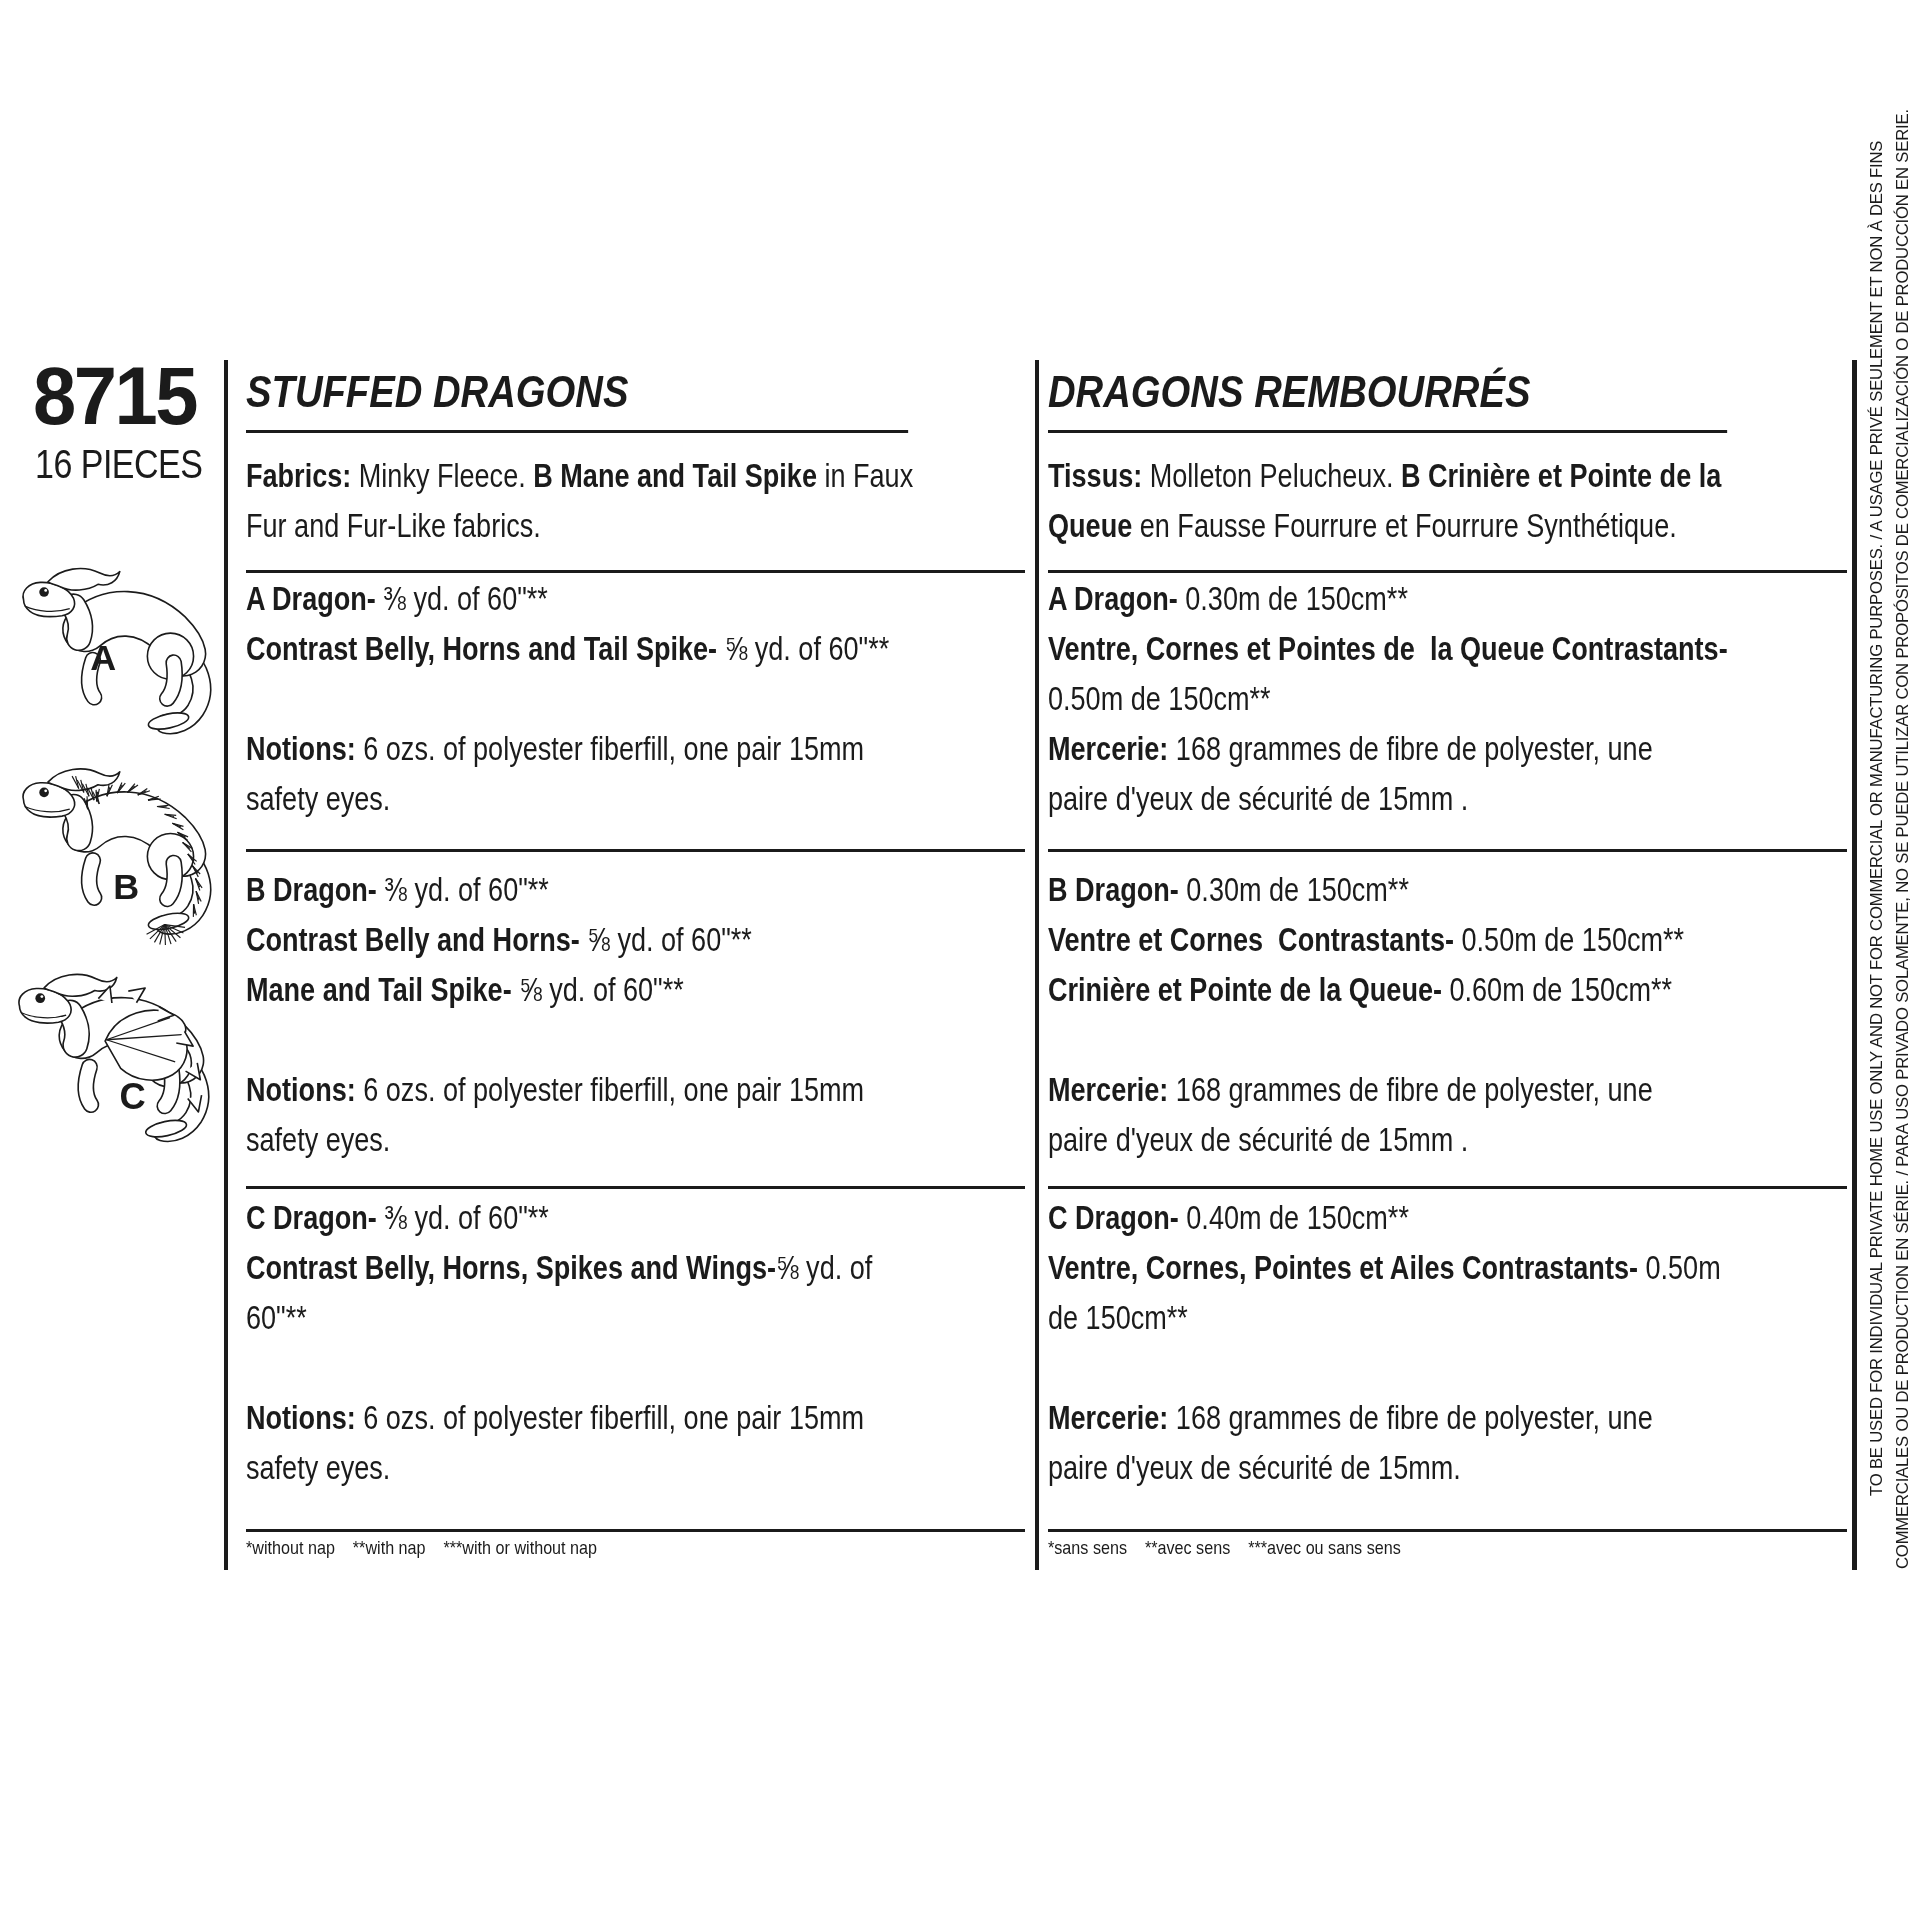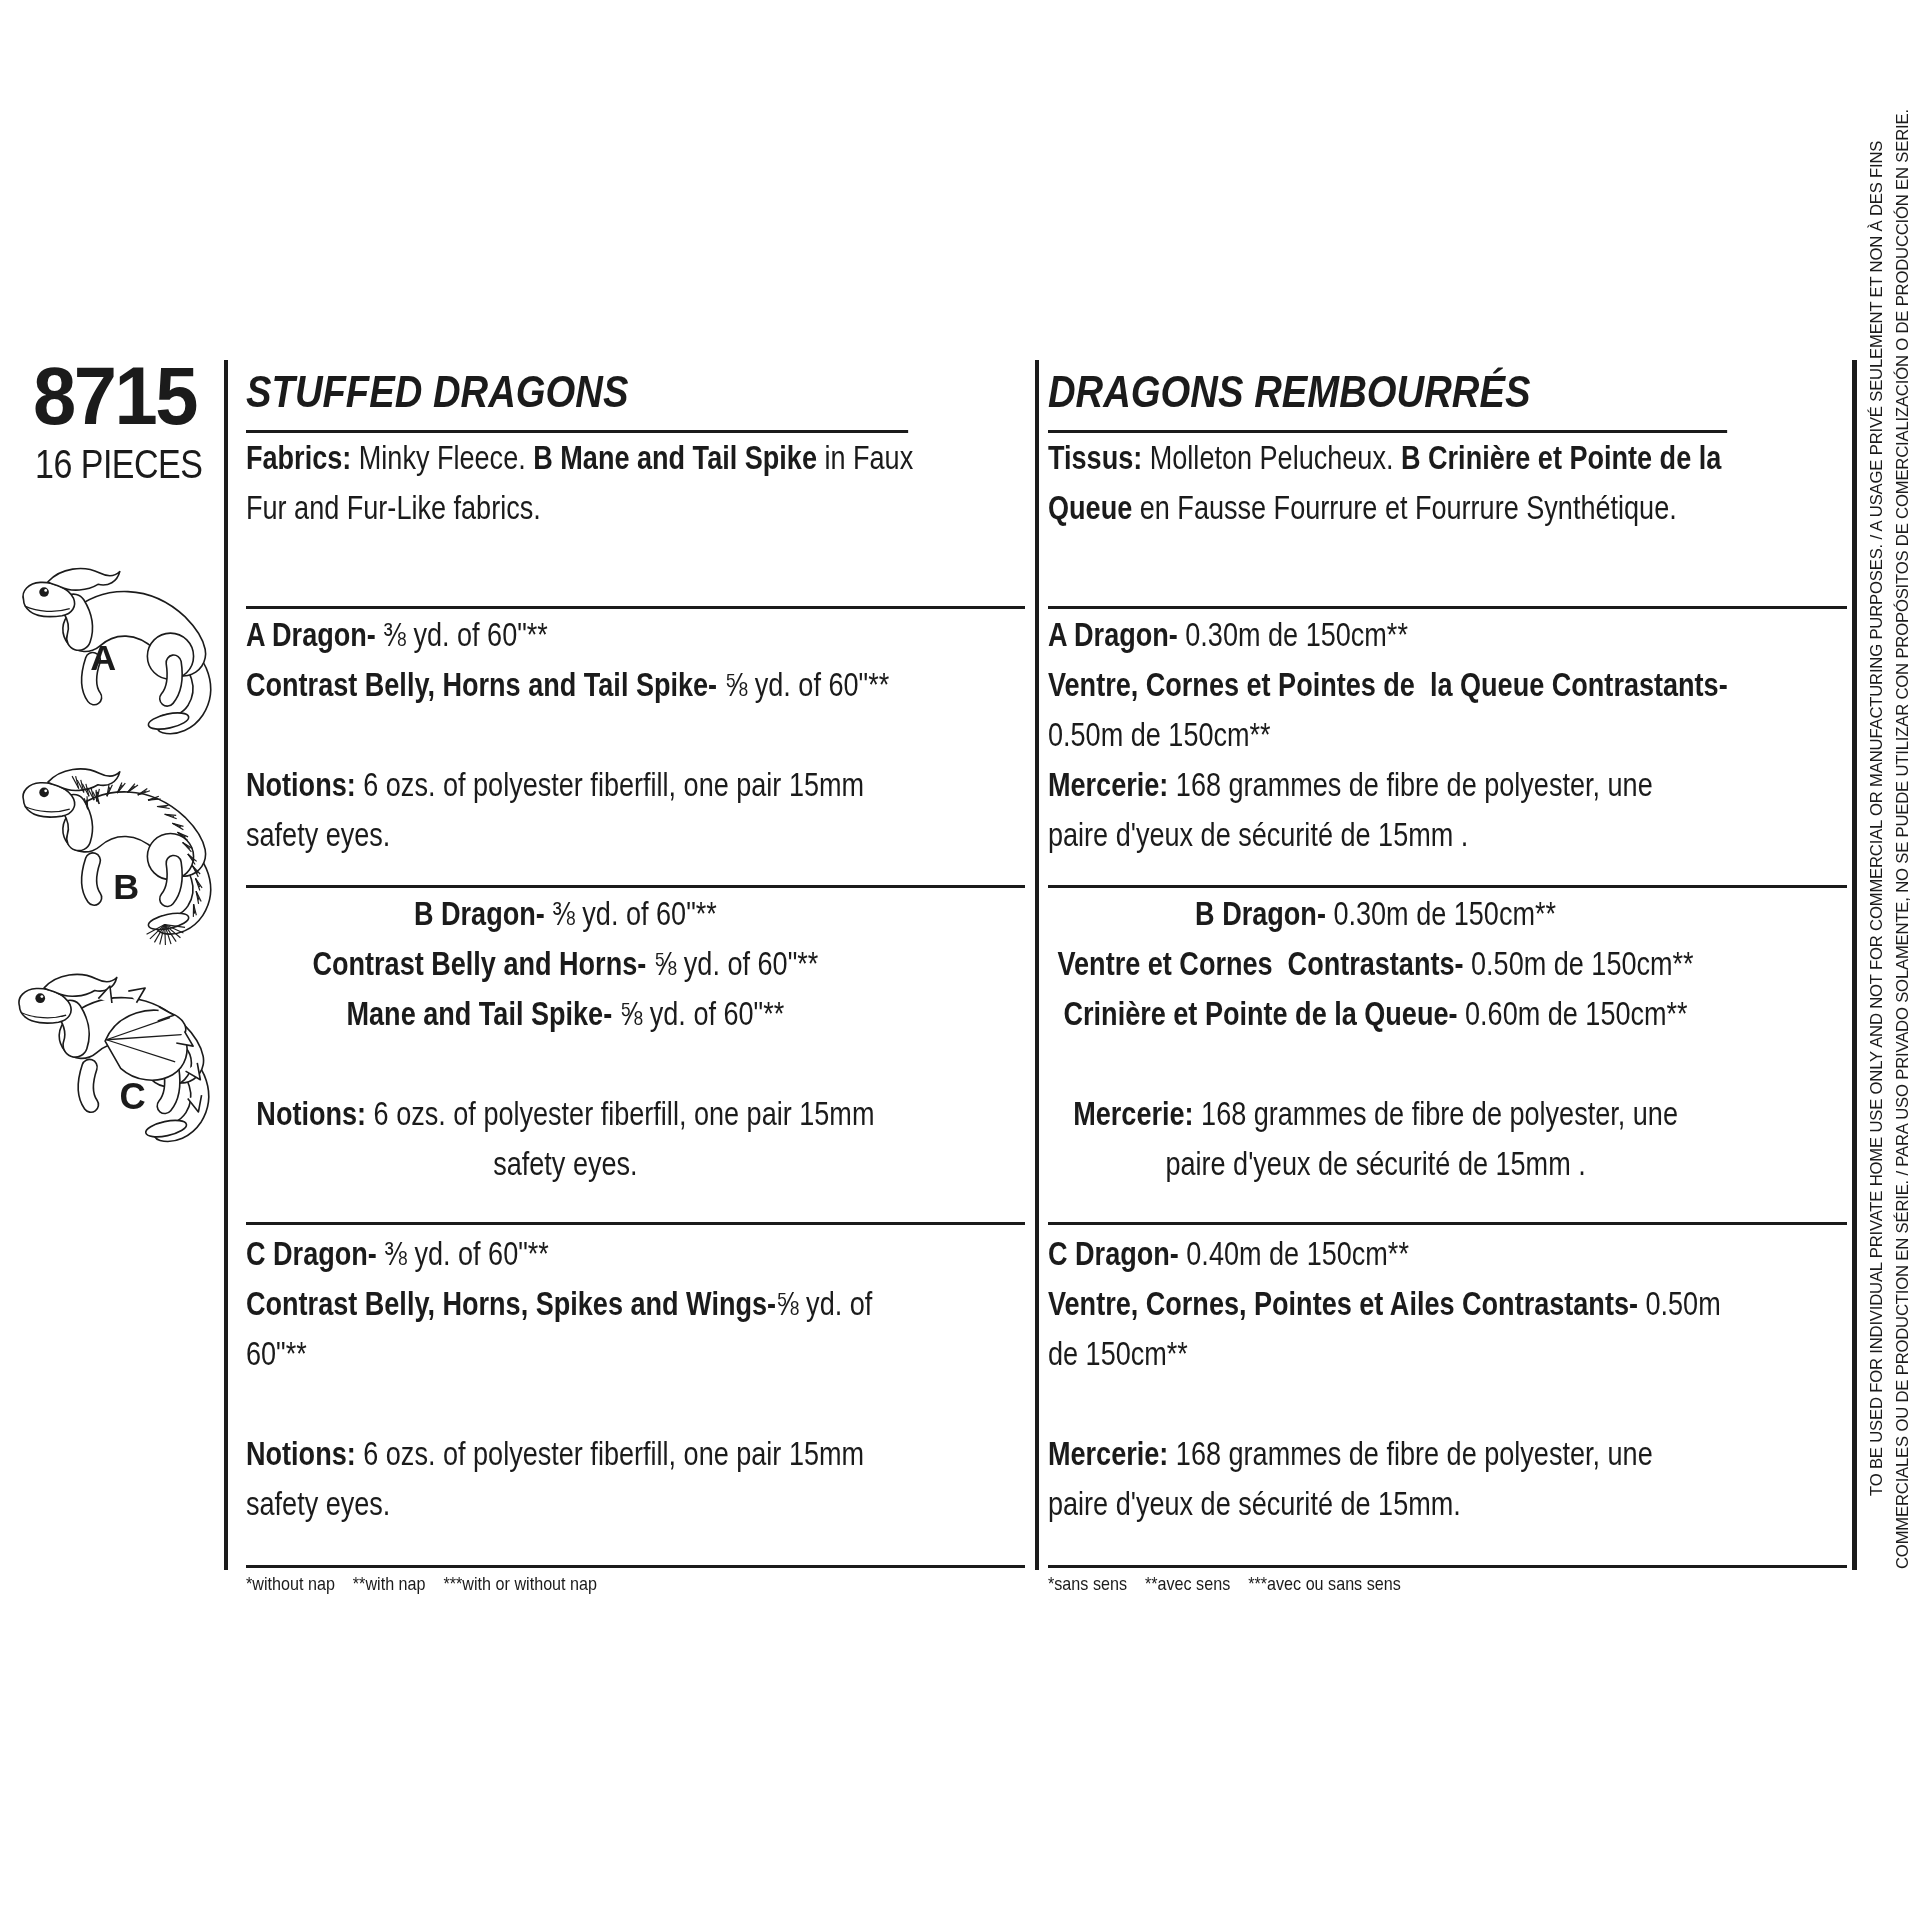--- a/index.html
+++ b/index.html
@@ -27,23 +27,23 @@
   .col{position:absolute;top:360px;}
   #col-en{left:246px;width:779px;}
   #col-fr{left:1048px;width:799px;}
   .colhead{
     height:73px;box-sizing:border-box;border-bottom:3.9px solid #1b1b1b;
     font-size:45px;font-weight:bold;line-height:64px;white-space:pre;
     transform:scaleX(.85);transform-origin:0 50%;letter-spacing:0;
   }
   .colhead-wrap{height:73px;font-style:italic;}
   .sec{box-sizing:border-box;border-bottom:3.9px solid #1b1b1b;overflow:visible;}
-  .sec0{height:176px;}
+  .sec0{height:140px;padding-top:18px;}
   .sec1{height:279px;padding-top:1px;}
-  .sec2{height:337px;padding-top:1px;text-align:center;}
+  .sec2{height:337px;padding-top:13px;}
   .sec3{height:343px;padding-top:4px;}
   .tl{height:50px;line-height:50px;white-space:pre;font-size:33px;
       transform:scaleX(.82);transform-origin:0 50%;}
   .b{font-weight:bold;}
   .footnote{
     padding-top:5.1px;font-size:19px;line-height:22px;white-space:pre;
     transform:scaleX(.85);transform-origin:0 0;
   }
   
   .dragon{position:absolute;}

